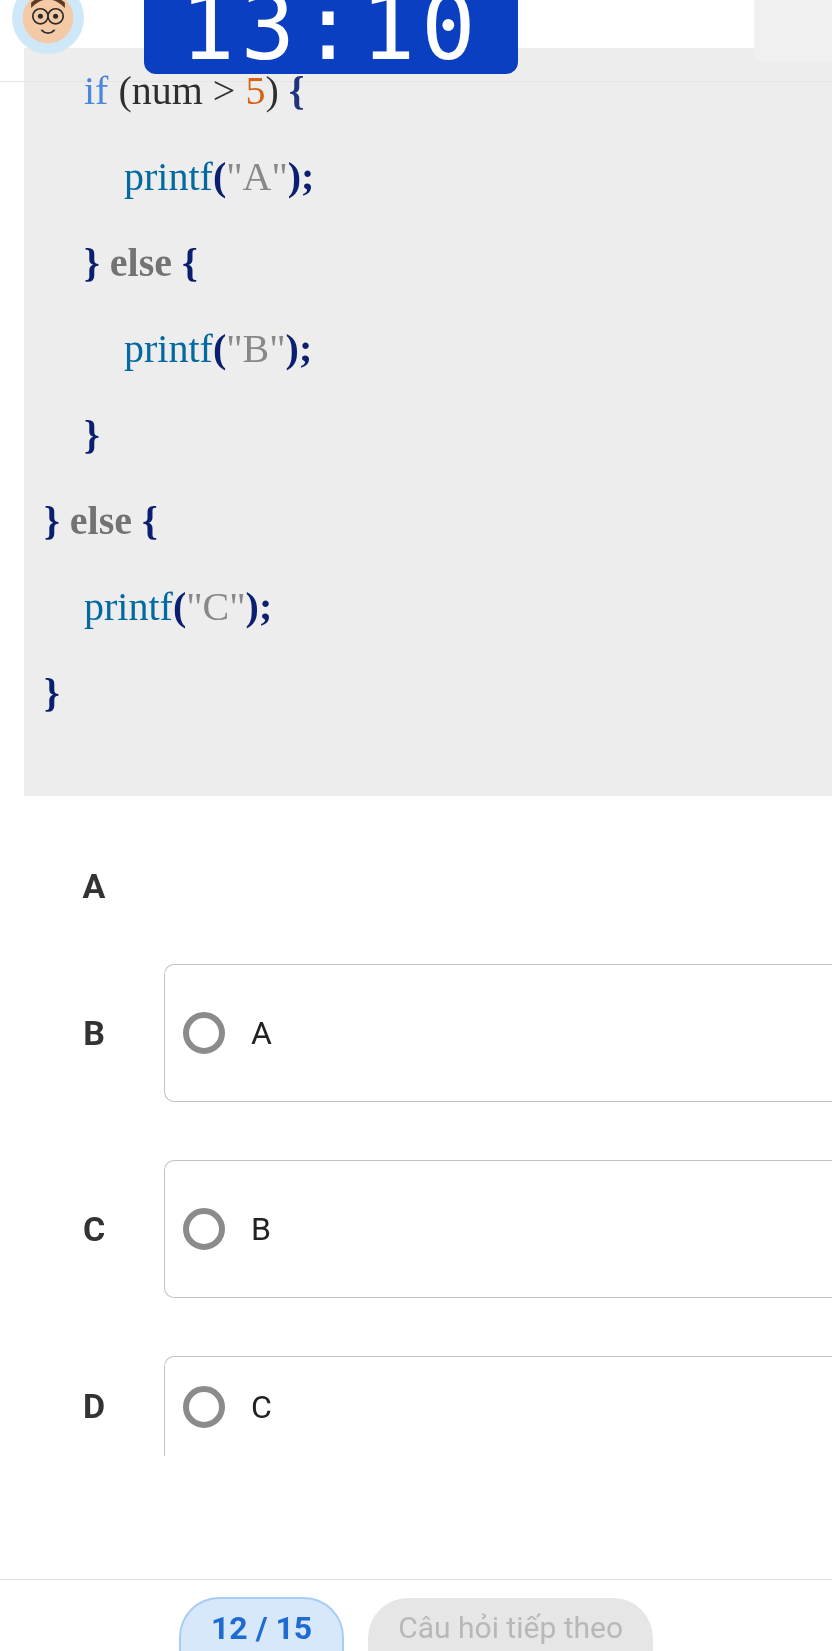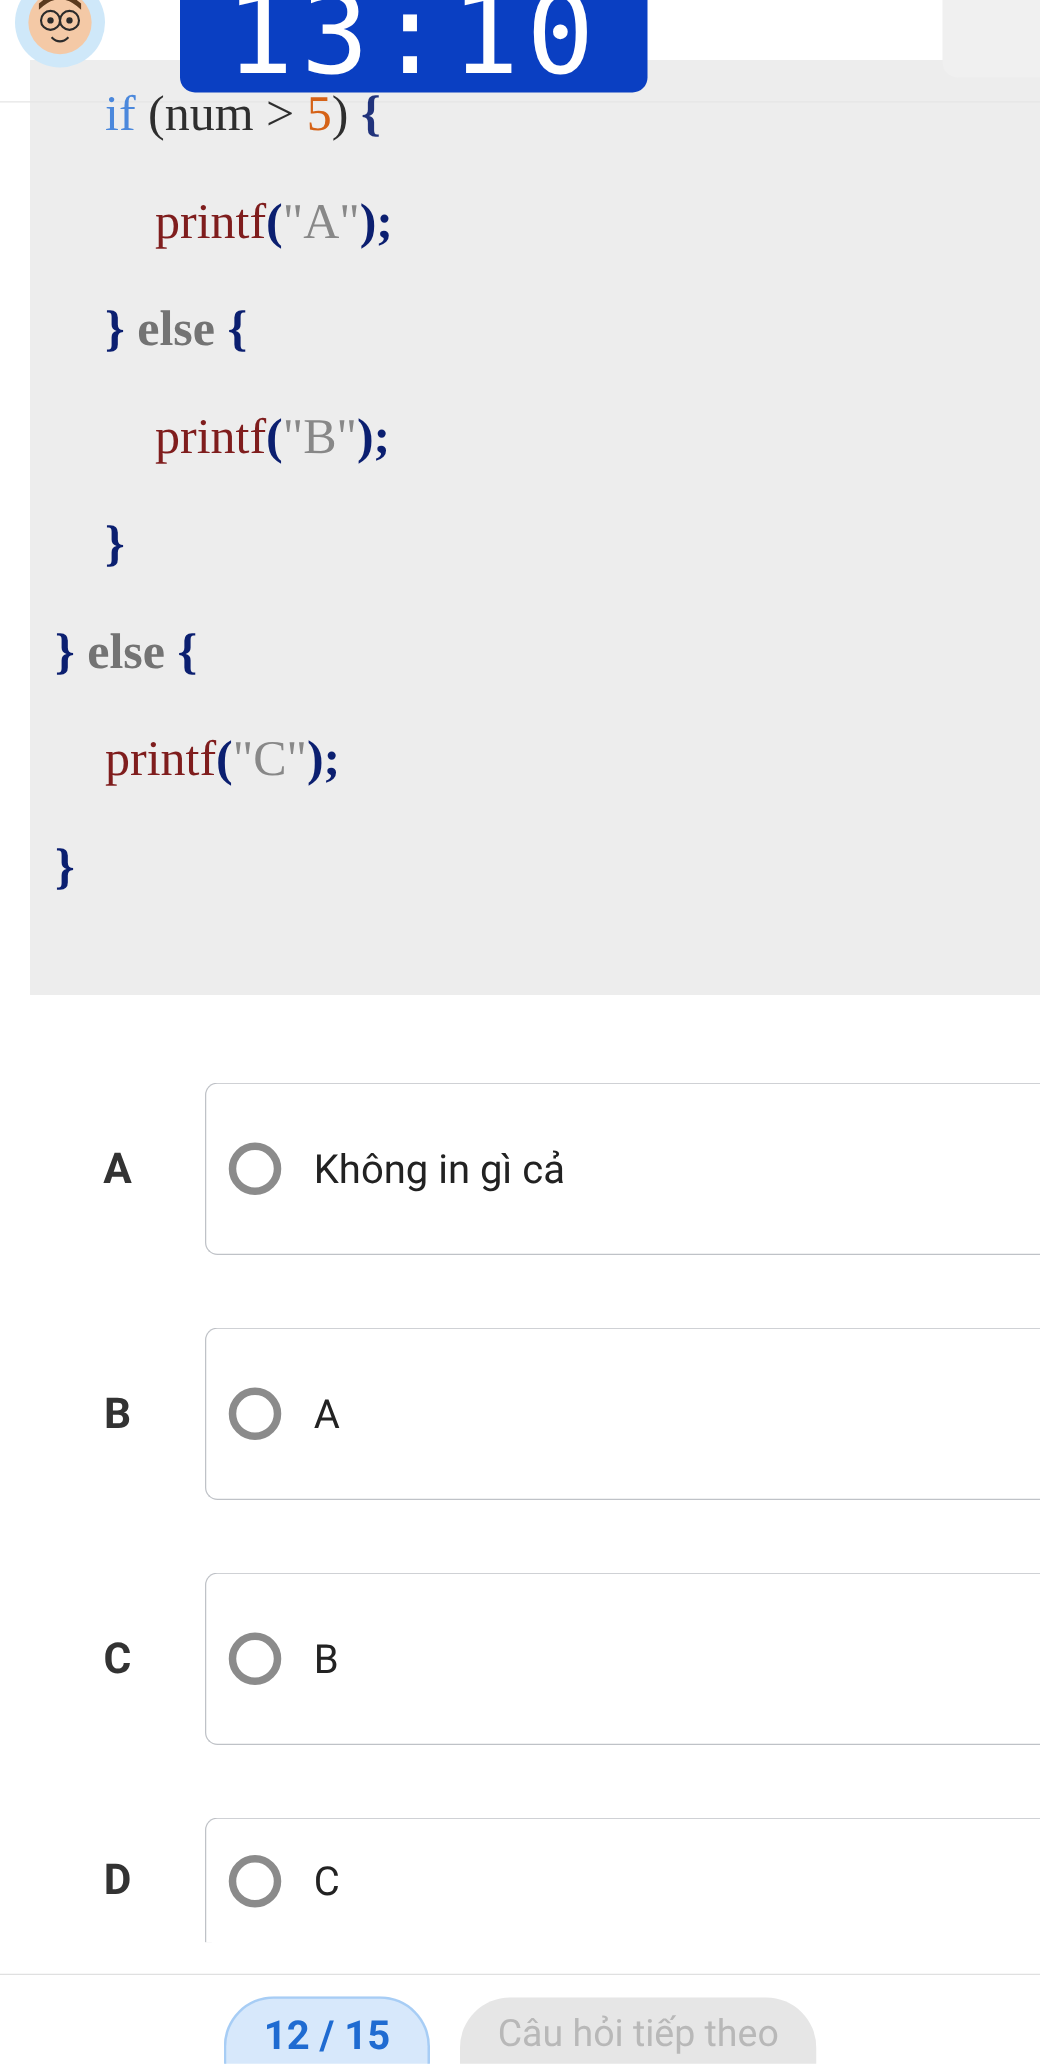--- a/index.html
+++ b/index.html
@@ -66,21 +66,21 @@
     background: #ededed;
     padding: 0 20px 60px 20px;
     font-family: Liberation Serif, serif;
     font-size: 40px;
     line-height: 2.15;
     color: #1a1a1a;
   }
   .code-line { white-space: pre; }
   .tok-kw { color: #737373; font-weight: 700; }
   .tok-brace { color: #0b1f70; font-weight: 700; }
-  .tok-fn { color: #7f1d1d; }
+  .tok-fn { color: #0369a1; }
   .tok-paren { color: #0b1f70; font-weight: 700; }
   .tok-str { color: #888; }
   .tok-semi { color: #0b1f70; font-weight: 700; }
   .tok-num { color: #d35400; }
   .tok-cond { color: #3a7edb; }
 
   .answers {
     padding: 70px 0 0 0;
     background: #fff;
   }
@@ -187,24 +187,20 @@
       <div class="code-line"><span>        </span><span class="tok-fn">printf</span><span class="tok-paren">(</span><span class="tok-str">"B"</span><span class="tok-paren">)</span><span class="tok-semi">;</span></div>
       <div class="code-line"><span>    </span><span class="tok-brace">}</span></div>
       <div class="code-line"><span></span><span class="tok-brace">}</span><span> </span><span class="tok-kw">else</span><span> </span><span class="tok-brace">{</span></div>
       <div class="code-line"><span>    </span><span class="tok-fn">printf</span><span class="tok-paren">(</span><span class="tok-str">"C"</span><span class="tok-paren">)</span><span class="tok-semi">;</span></div>
       <div class="code-line"><span></span><span class="tok-brace">}</span></div>
     </div>
 
   <div class="answers" id="answers">
       <div class="answer-row">
         <div class="answer-letter">A</div>
-        <div class="answer-card">
-          <div class="radio"></div>
-          <div class="answer-text">Không in gì cả</div>
-        </div>
       </div>
       <div class="answer-row">
         <div class="answer-letter">B</div>
         <div class="answer-card">
           <div class="radio"></div>
           <div class="answer-text">A</div>
         </div>
       </div>
       <div class="answer-row">
         <div class="answer-letter">C</div>

